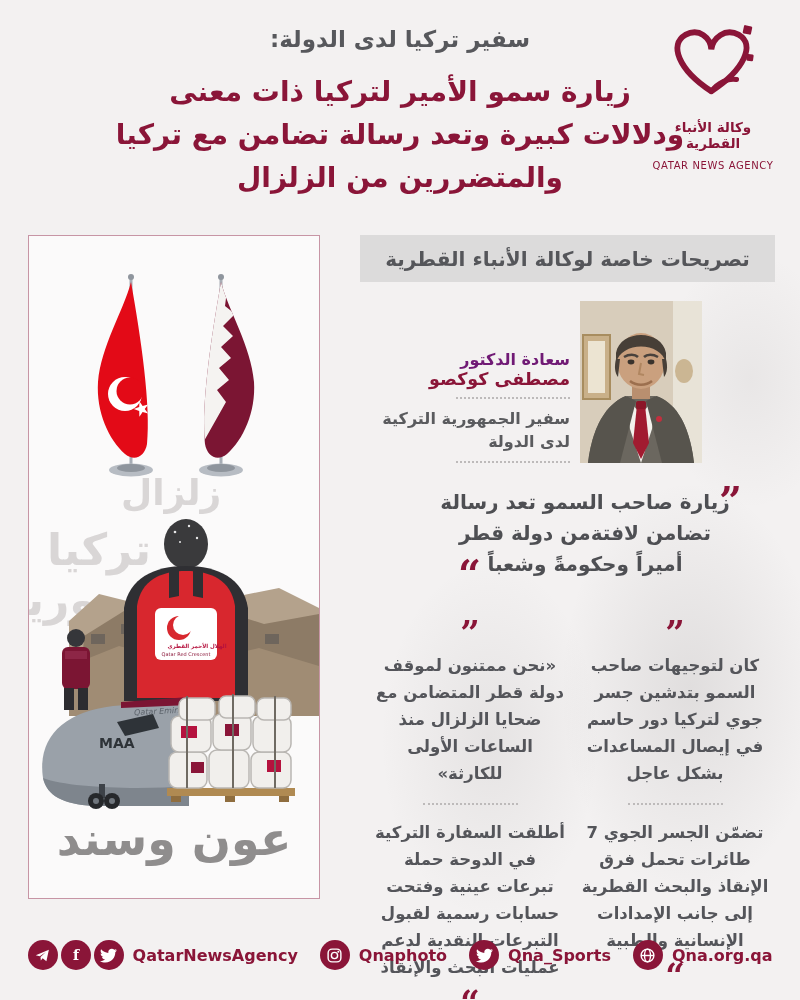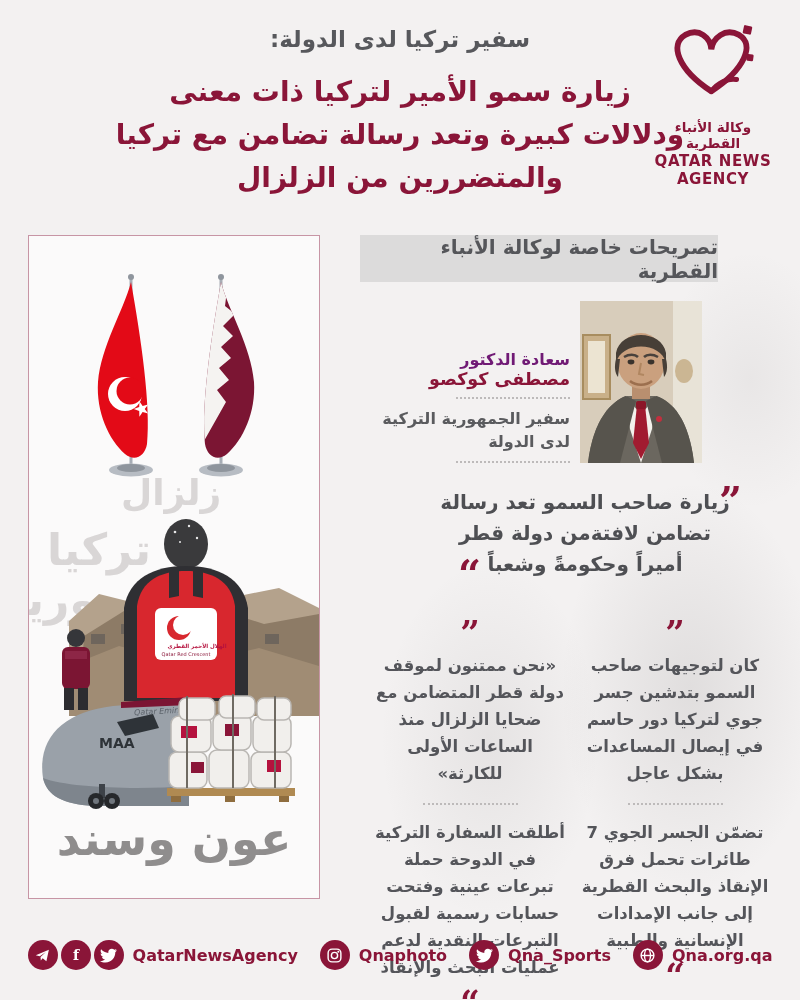--- a/index.html
+++ b/index.html
@@ -12,36 +12,36 @@
   .blob2{left:380px;top:560px;width:220px;height:360px;background:radial-gradient(ellipse at center, rgba(110,105,105,.10), rgba(110,105,105,0) 70%);}
   .blob3{left:660px;top:250px;width:180px;height:260px;background:radial-gradient(ellipse at center, rgba(110,105,105,.08), rgba(110,105,105,0) 70%);}
 
   
   .kicker{position:absolute;top:26px;left:0;width:800px;text-align:center;direction:rtl;
           font-size:23px;font-weight:bold;color:#57585c;}
   .headline{position:absolute;top:70px;left:40px;width:720px;text-align:center;direction:rtl;
             font-size:28px;font-weight:bold;color:#8A1538;line-height:43px;}
   .qna-logo{position:absolute;top:24px;left:646px;width:134px;text-align:center;}
   .qna-logo .logo-ar{font-size:13.5px;font-weight:bold;color:#8A1538;direction:rtl;margin-top:17px;}
-  .qna-logo .logo-en{font-size:15px;font-weight:bold;color:#8A1538;letter-spacing:.6px;margin-top:1px;}
+  .qna-logo .logo-en{font-size:10px;font-weight:normal;color:#8A1538;letter-spacing:.6px;margin-top:9px;}
 
   
   .panel{position:absolute;left:28px;top:235px;width:290px;height:662px;background:#fbfafa;
          border:1px solid #c795a5;overflow:hidden;}
   .wm{position:absolute;direction:rtl;font-weight:bold;color:#d9d6d6;line-height:1;}
   .wm1{top:239px;left:92px;font-size:36px;}
   .wm2{top:292px;left:18px;font-size:44px;}
   .wm3{top:342px;left:-18px;font-size:44px;}
   .flags-svg{position:absolute;left:0;top:18px;}
   .collage-svg{position:absolute;left:0;top:280px;}
   .panel-caption{position:absolute;top:576px;left:0;width:100%;text-align:center;direction:rtl;
                  font-size:46px;font-weight:bold;color:#8f8d8d;}
 
   
-  .section-bar{position:absolute;left:360px;top:235px;width:358px;height:47px;background:#dcdbdb;
+  .section-bar{position:absolute;left:360px;top:235px;width:415px;height:47px;background:#dcdbdb;
                display:flex;align-items:center;justify-content:center;direction:rtl;
                font-size:20px;font-weight:bold;color:#55565a;}
   .photo{position:absolute;left:580px;top:301px;width:122px;height:162px;}
   .profile-text{position:absolute;left:380px;top:350px;width:190px;direction:rtl;text-align:right;}
   .profile-text .honorific{font-size:16px;color:#701a75;font-weight:bold;}
   .profile-text .name{font-size:17.5px;color:#8A1538;font-weight:bold;margin-top:0;}
   .profile-text .title-line{font-size:16px;color:#5a5b5e;font-weight:bold;line-height:23px;}
   .dotted-r{border-top:2px dotted #bdbaba;width:114px;margin:8px 0 8px auto;}
 
   .lead-quote{position:absolute;left:400px;top:487px;width:360px;direction:rtl;text-align:center;}

